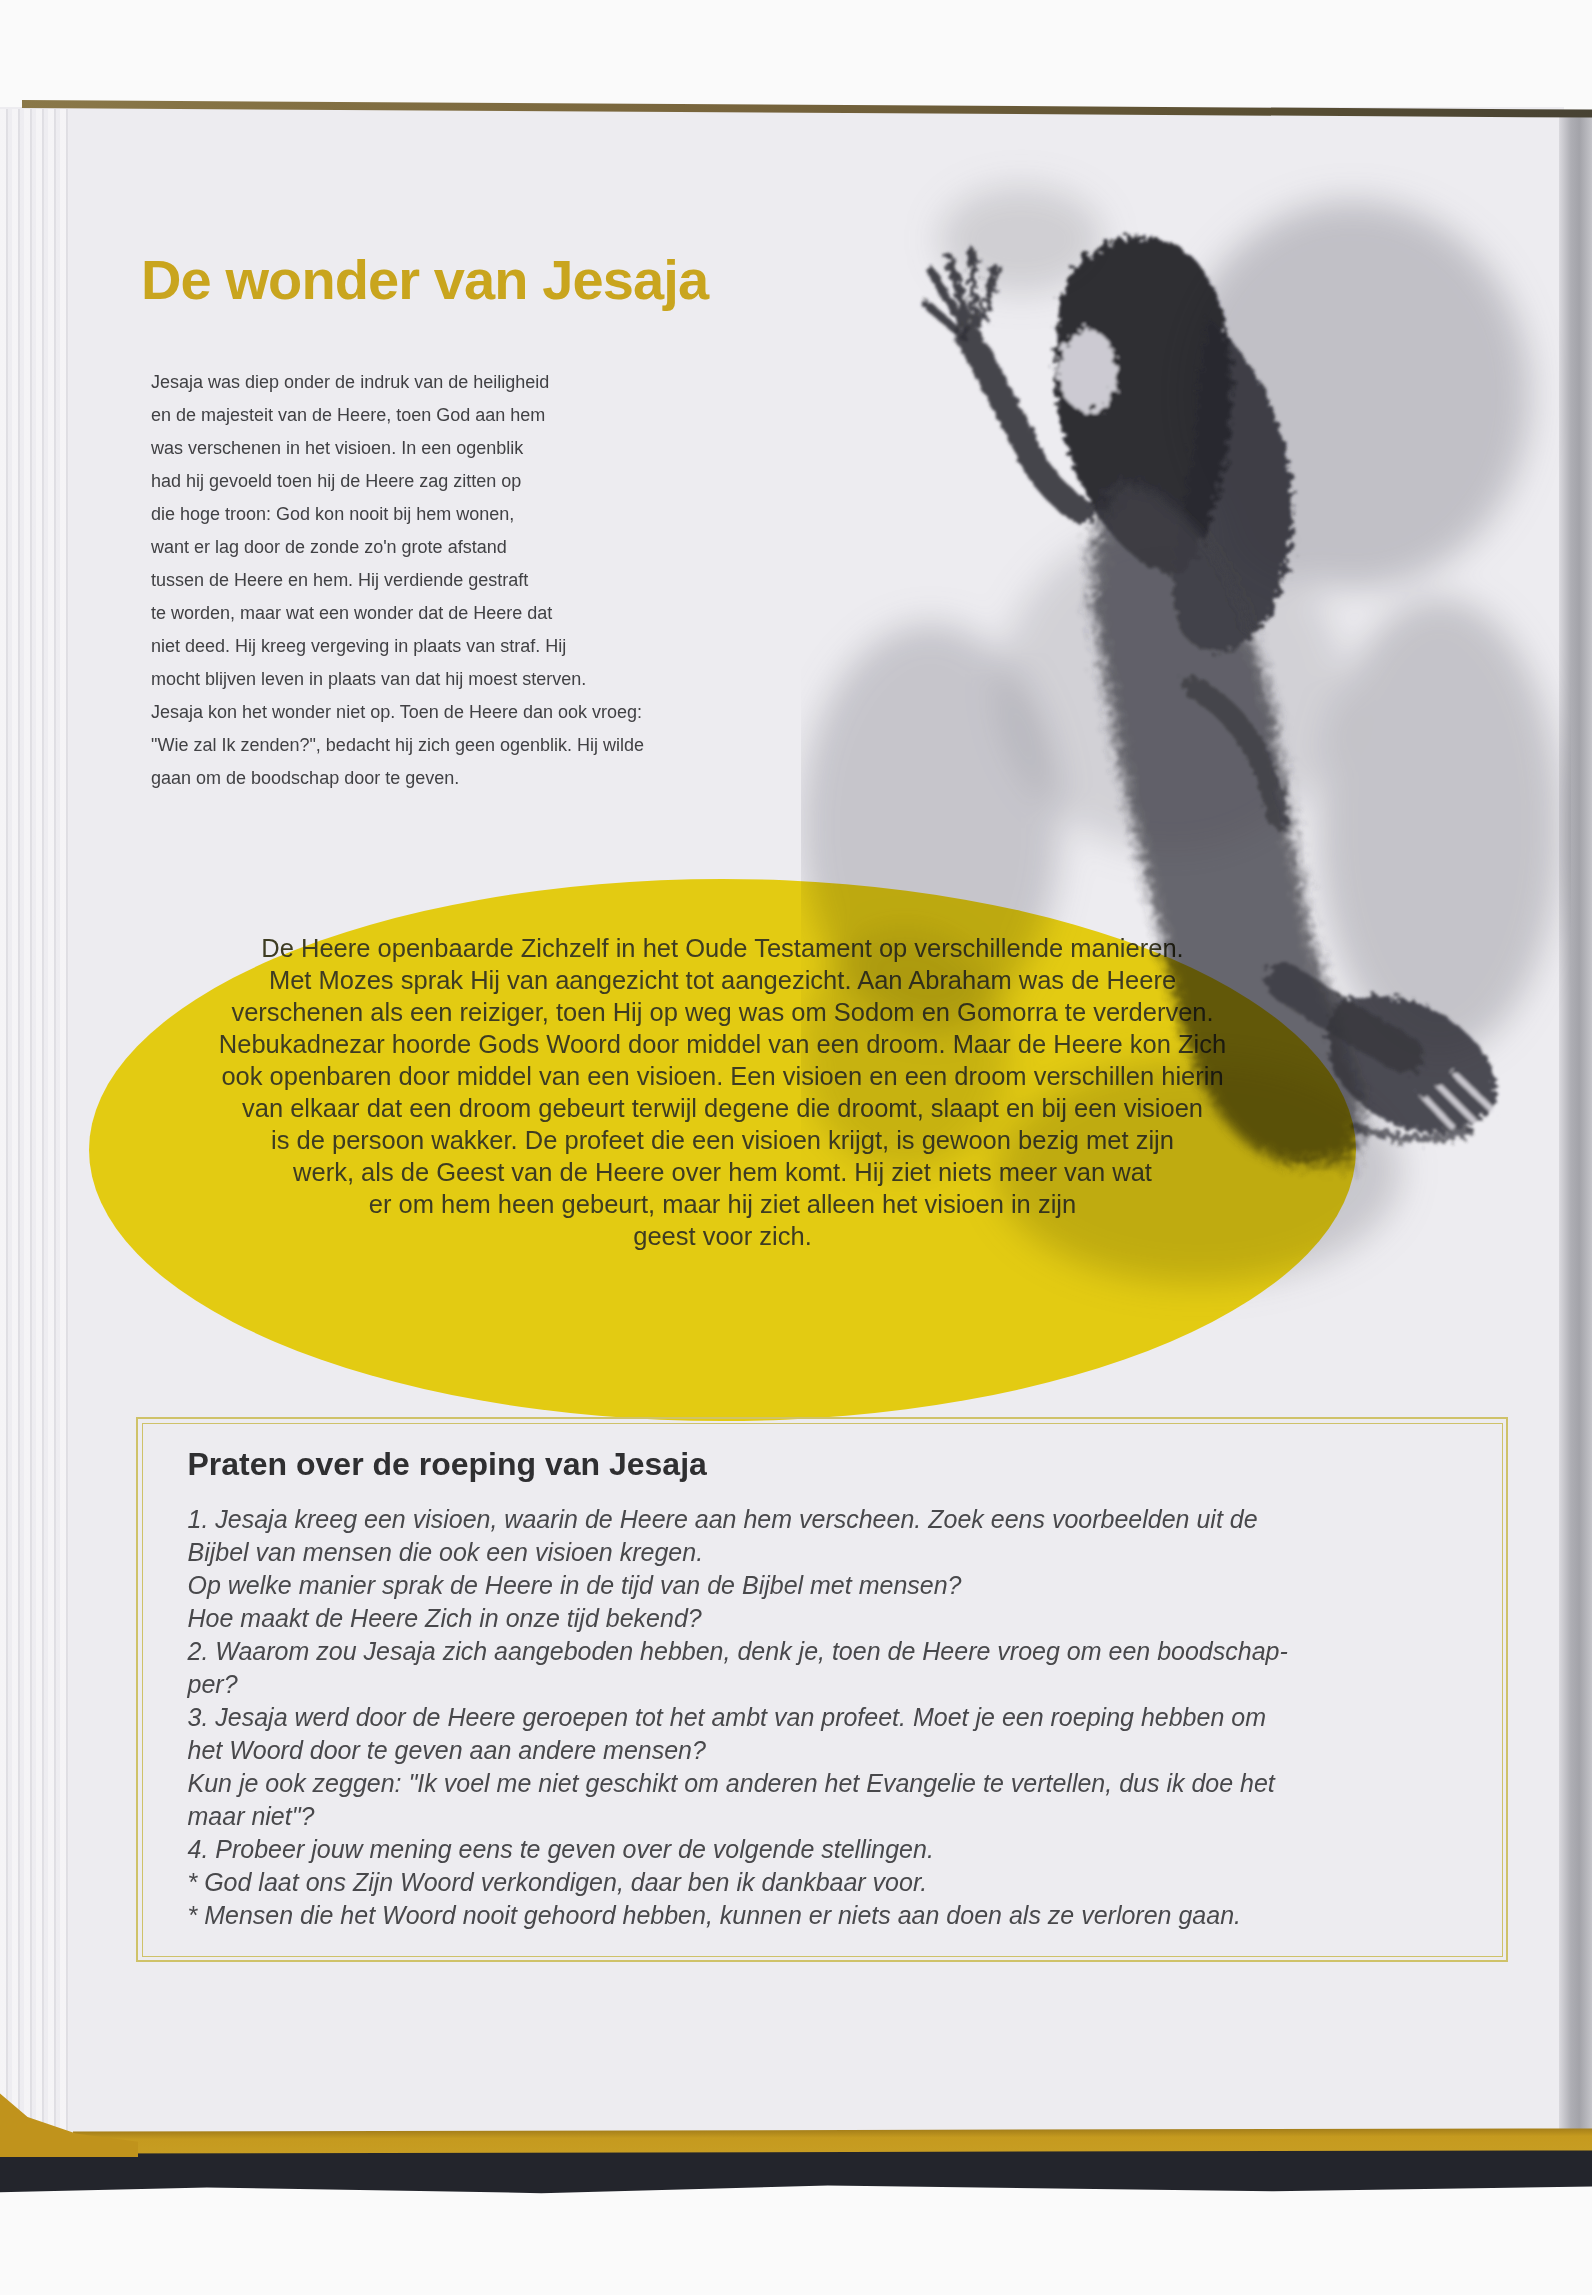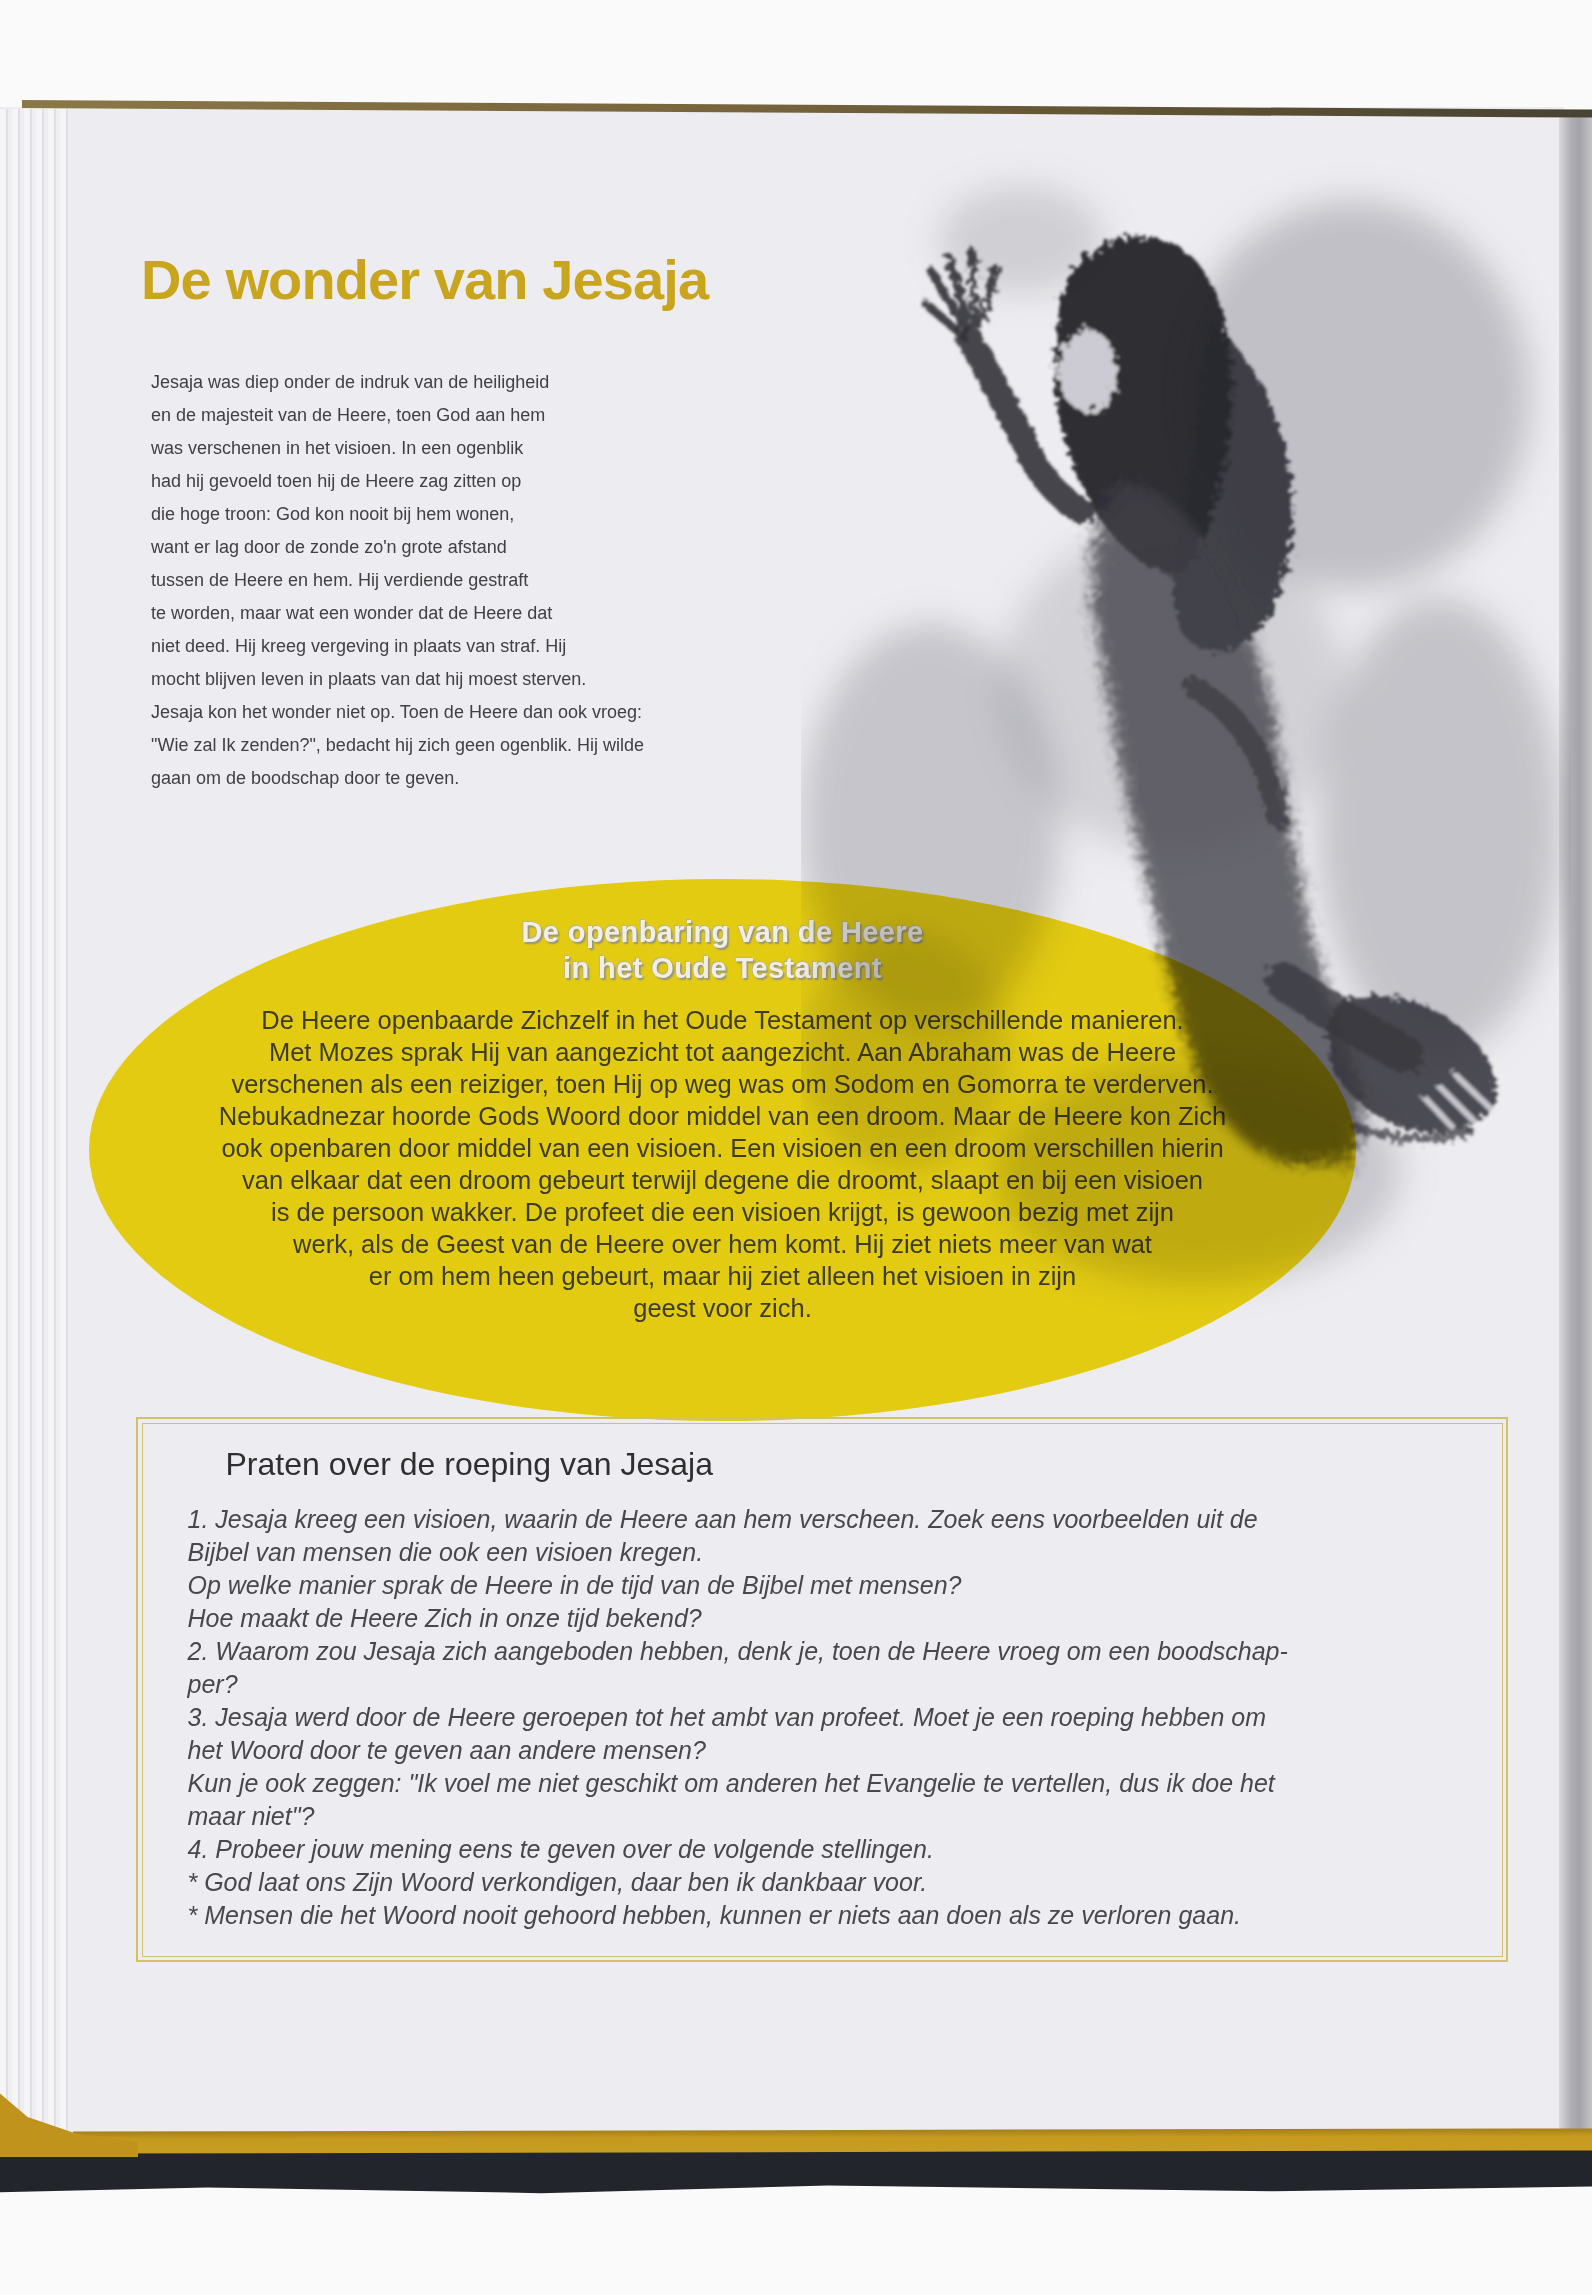--- a/index.html
+++ b/index.html
@@ -95,23 +95,22 @@
     box-sizing:border-box;
     z-index:4;
   }
   .discussion-box-inner{
     position:absolute;inset:3.5px;
     border:1.7px solid var(--box_border,#cfc269);
     box-sizing:border-box;
     padding:22.4px 26px 0 45px;
   }
   .discussion-heading{
-    font-size:32px;font-weight:normal;color:#2f2f31;
+    font-size:32px;font-weight:bold;color:#2f2f31;
     white-space:pre;
-    margin-left:38px;
   }
   .discussion-body{
     margin-top:20px;
     font-size:25px;line-height:33px;color:#48484b;
     white-space:pre;
     font-style:italic;
   }
   .prophet-sketch{
     left:801px;top:136px;width:770px;height:1225px;
     z-index:5;
@@ -140,22 +139,20 @@
 want er lag door de zonde zo'n grote afstand
 tussen de Heere en hem. Hij verdiende gestraft
 te worden, maar wat een wonder dat de Heere dat
 niet deed. Hij kreeg vergeving in plaats van straf. Hij
 mocht blijven leven in plaats van dat hij moest sterven.
 Jesaja kon het wonder niet op. Toen de Heere dan ook vroeg:
 "Wie zal Ik zenden?", bedacht hij zich geen ogenblik. Hij wilde
 gaan om de boodschap door te geven.</div>
 
 <div class="abs revelation-ellipse">
-  <div class="ellipse-heading">De openbaring van de Heere
-in het Oude Testament</div>
   <div class="ellipse-body">De Heere openbaarde Zichzelf in het Oude Testament op verschillende manieren.
 Met Mozes sprak Hij van aangezicht tot aangezicht. Aan Abraham was de Heere
 verschenen als een reiziger, toen Hij op weg was om Sodom en Gomorra te verderven.
 Nebukadnezar hoorde Gods Woord door middel van een droom. Maar de Heere kon Zich
 ook openbaren door middel van een visioen. Een visioen en een droom verschillen hierin
 van elkaar dat een droom gebeurt terwijl degene die droomt, slaapt en bij een visioen
 is de persoon wakker. De profeet die een visioen krijgt, is gewoon bezig met zijn
 werk, als de Geest van de Heere over hem komt. Hij ziet niets meer van wat
 er om hem heen gebeurt, maar hij ziet alleen het visioen in zijn
 geest voor zich.</div>

